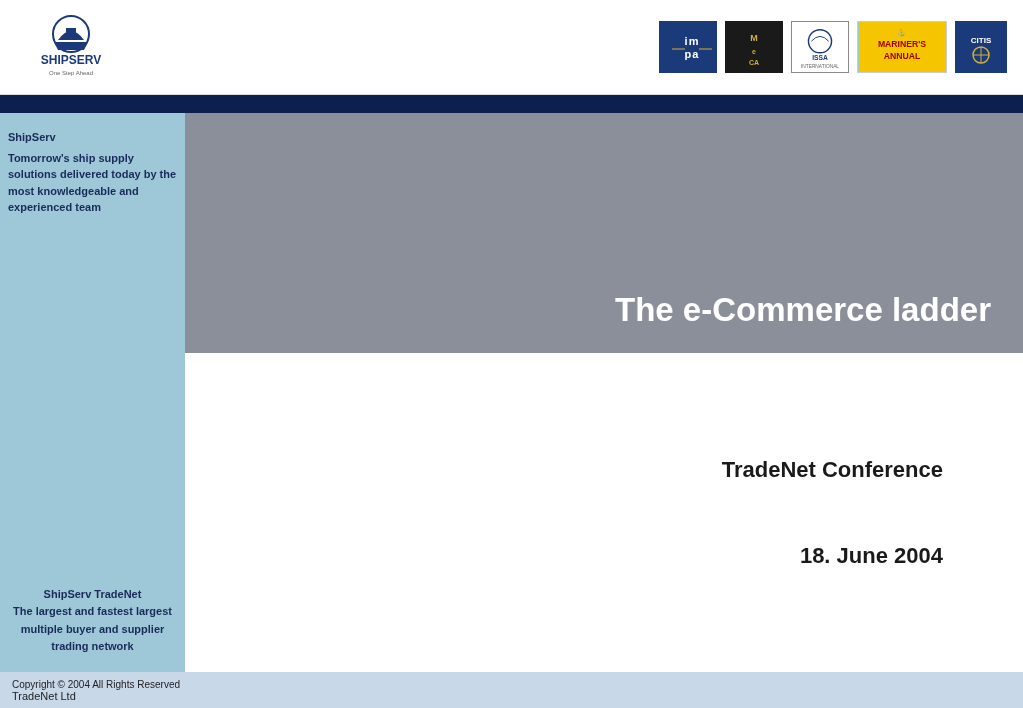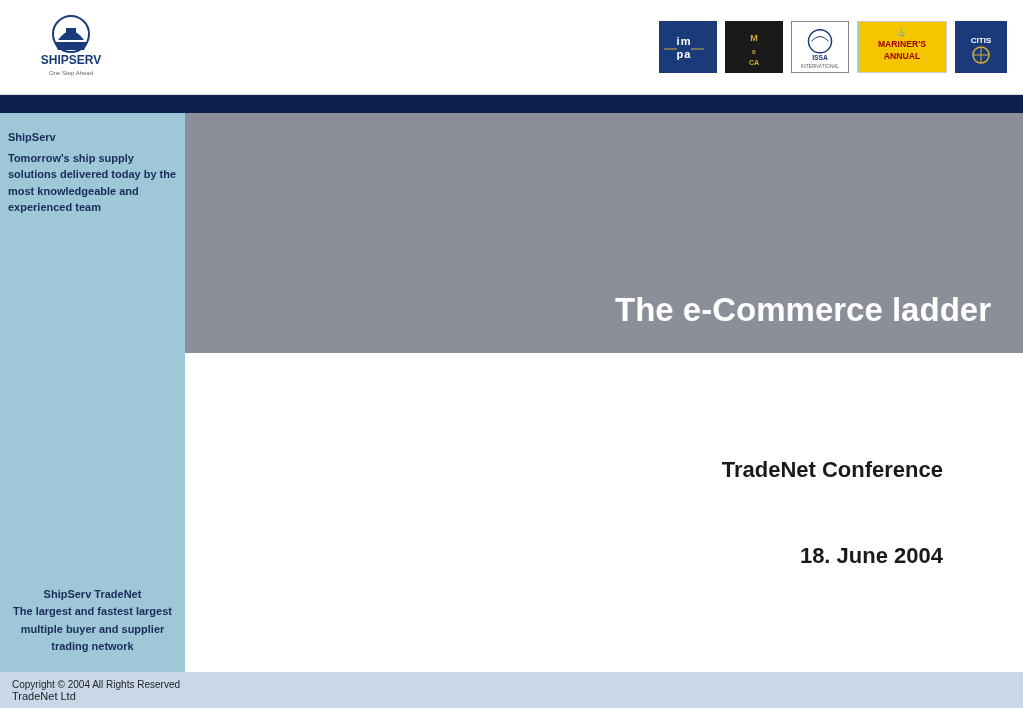--- a/index.html
+++ b/index.html
@@ -147,21 +147,21 @@
     
     .logo-box-impa {
       background: #1a3a7a;
       color: #fff;
       font-size: 14px;
       font-weight: bold;
       width: 58px;
       height: 52px;
       display: flex;
       align-items: center;
-      justify-content: flex-start;
+      justify-content: flex-end;
       letter-spacing: 1px;
     }
     .logo-box-meca {
       background: #1a1a1a;
       color: #d4af37;
       font-size: 10px;
       font-weight: bold;
       width: 58px;
       height: 52px;
       display: flex;

